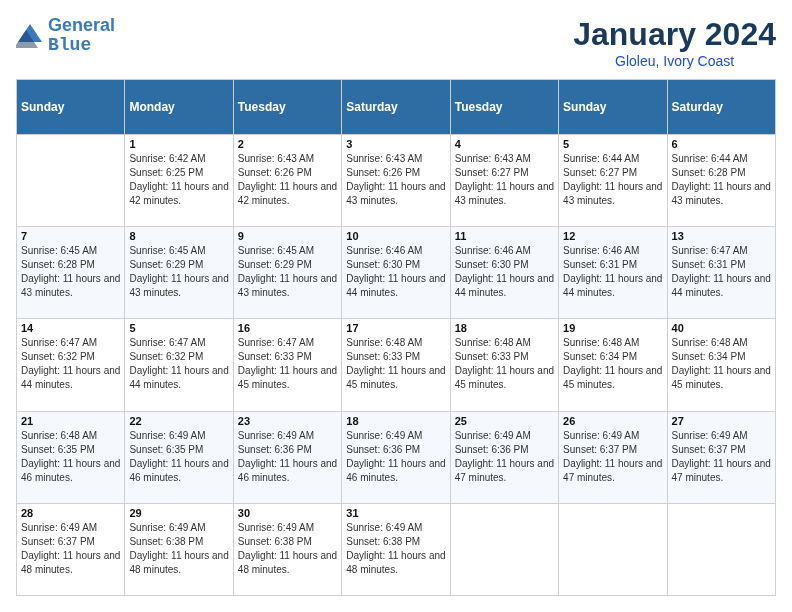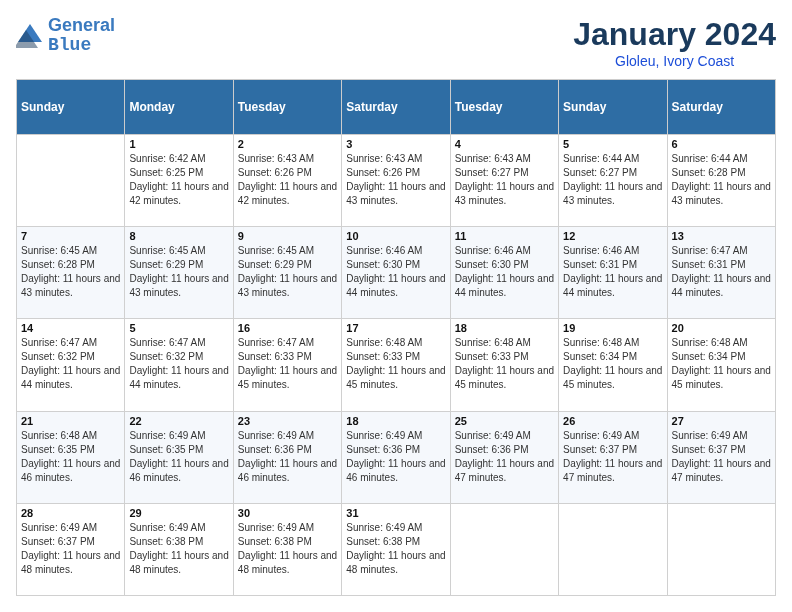--- a/index.html
+++ b/index.html
@@ -248,21 +248,21 @@
             Sunrise: 6:48 AM<br>Sunset: 6:33 PM<br>Daylight: 11 hours and 45 minutes.
           </div>
         </td>
           <td>
           <span class="cell-date">19</span>
           <div class="cell-info">
             Sunrise: 6:48 AM<br>Sunset: 6:34 PM<br>Daylight: 11 hours and 45 minutes.
           </div>
         </td>
           <td>
-          <span class="cell-date">20</span>
+          <span class="cell-date">40</span>
           <div class="cell-info">
             Sunrise: 6:48 AM<br>Sunset: 6:34 PM<br>Daylight: 11 hours and 45 minutes.
           </div>
         </td>
         </tr>
         <tr>
           <td>
           <span class="cell-date">21</span>
           <div class="cell-info">
             Sunrise: 6:48 AM<br>Sunset: 6:35 PM<br>Daylight: 11 hours and 46 minutes.

